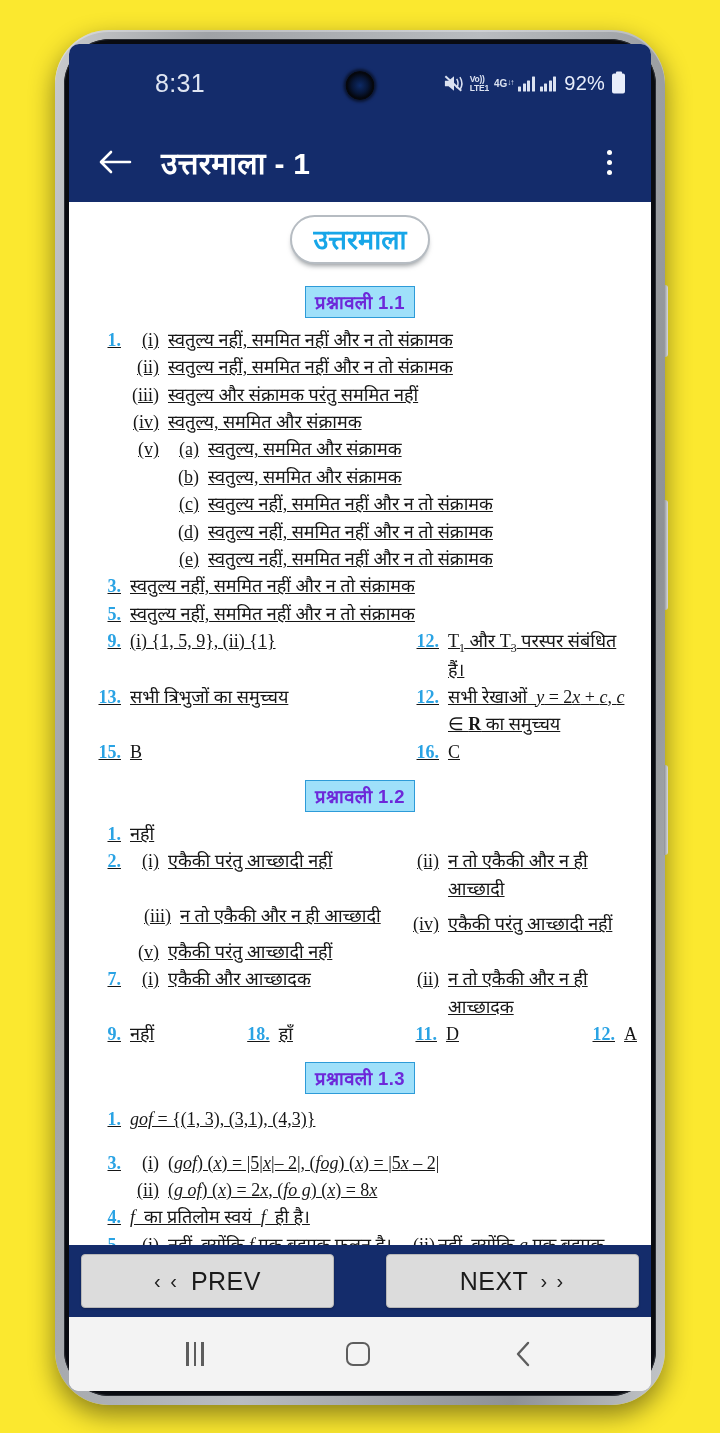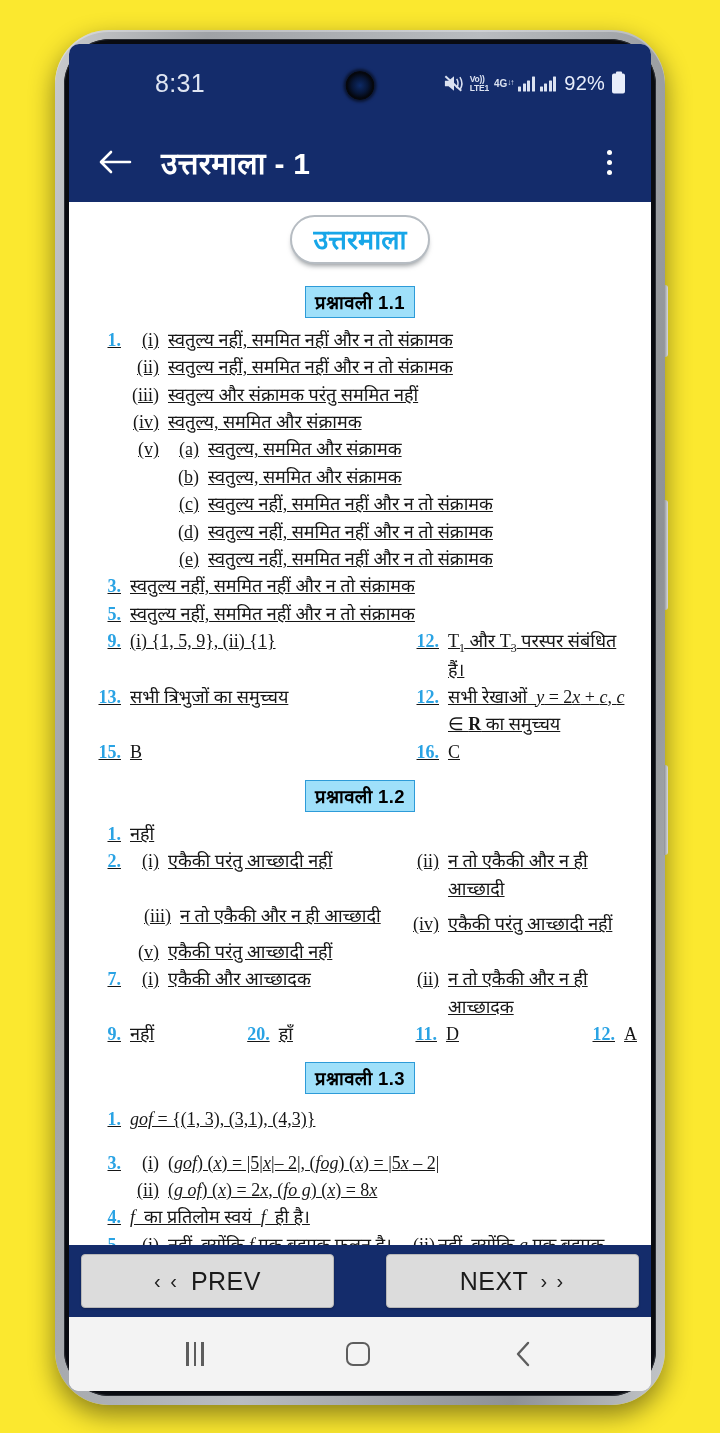--- a/index.html
+++ b/index.html
@@ -143,21 +143,21 @@
     font-size: 27px; font-weight: bold;
     background: #fff;
     box-shadow: 0 4px 5px -2px rgba(120,125,130,.75);
     font-family: "Liberation Sans", sans-serif;
   }
   .ex-head-wrap { text-align:center; margin-top: 22px; }
   .ex-head {
     display:inline-block;
     background: #9fe0fa;
     border: 1.5px solid #2d9bd8;
-    color: #000000;
+    color: #6d28d9;
     font-weight: bold;
     font-size: 18.5px;
     padding: 2px 9px 3px;
     letter-spacing: .4px;
     font-family: "Liberation Sans", sans-serif;
   }
 
   .rows { margin-top: 9px; }
   .row { display: flex; align-items: baseline; font-size: 18px; line-height: 1.52; }
   .num {
@@ -433,21 +433,21 @@
                 <span class="rom w-i">(ii)</span>
                 <span class="txt">न तो एकैकी और न ही आच्छादक</span>
               </span>
             </div>
             <div class="row four-col">
               <span class="q4 c1">
                 <span class="num w1">9.</span>
                 <span class="txt">नहीं</span>
               </span>
               <span class="q4 c2">
-                <span class="num w2">20.</span>
+                <span class="num w2">18.</span>
                 <span class="txt">हाँ</span>
               </span>
               <span class="q4 c3">
                 <span class="num w2">11.</span>
                 <span class="txt">D</span>
               </span>
               <span class="q4">
                 <span class="num w2">12.</span>
                 <span class="txt">A</span>
               </span>

